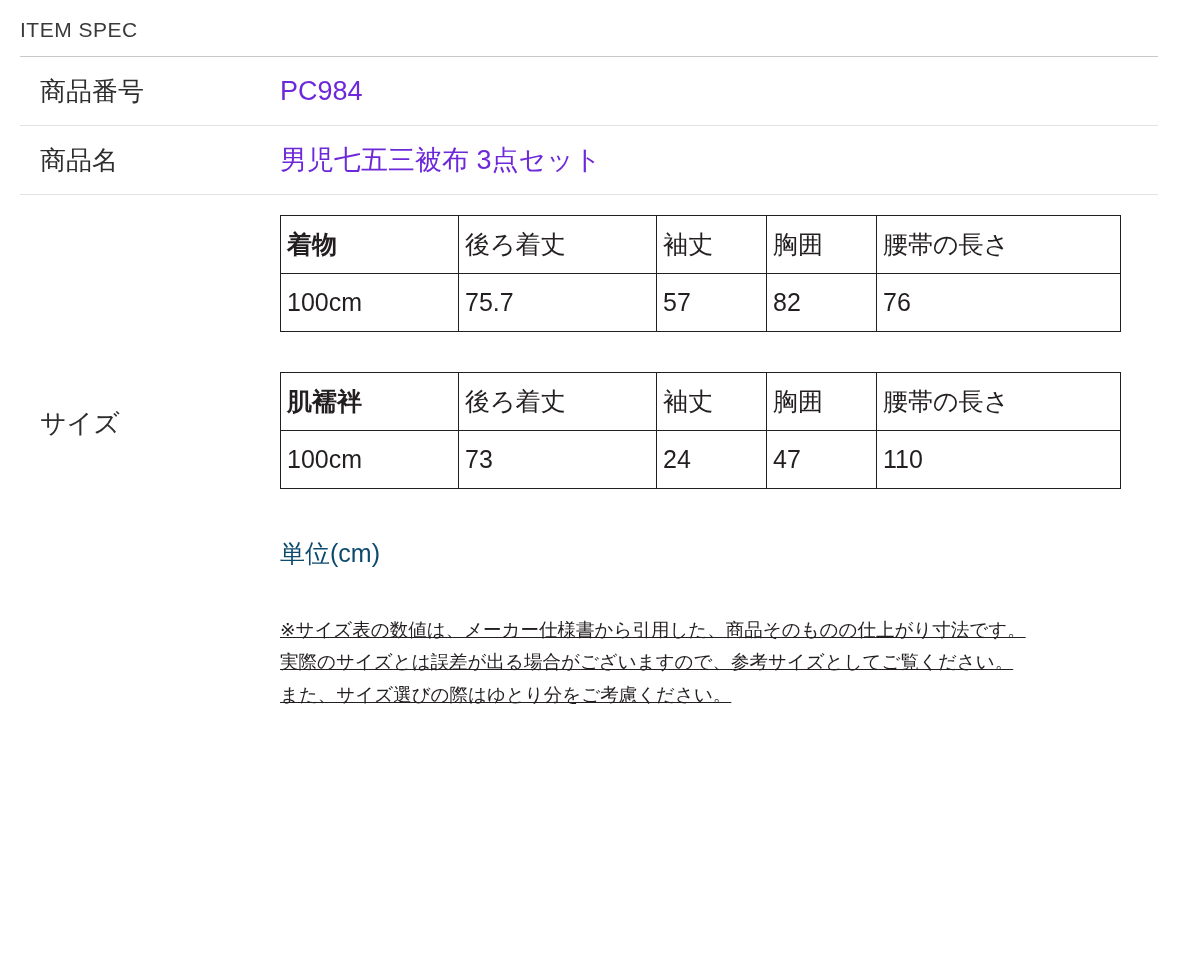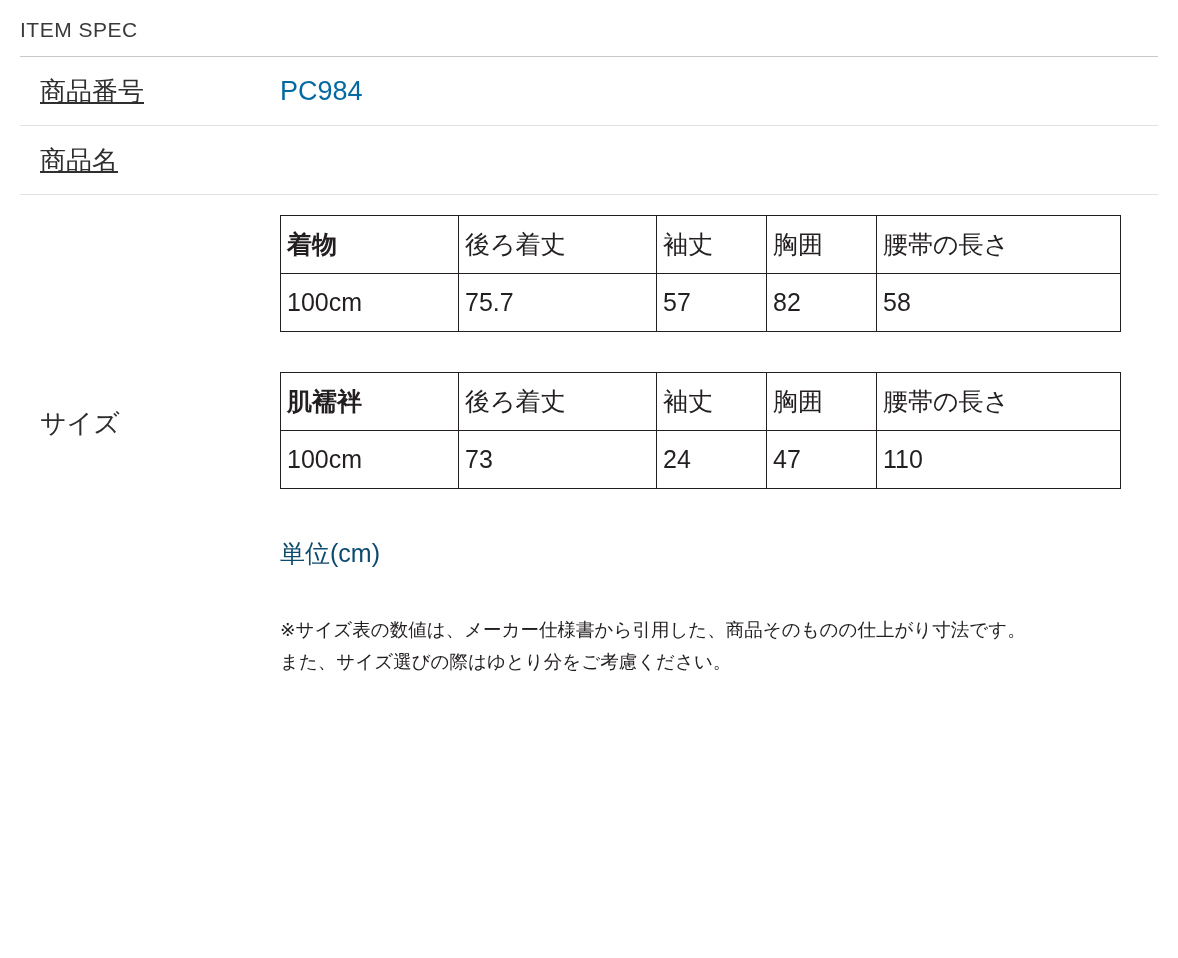--- a/index.html
+++ b/index.html
@@ -48,25 +48,24 @@
     min-height: 68px;
   }
   .spec-label {
     width: 262px;
     flex: 0 0 262px;
     font-size: 26px;
     color: #2e2e2e;
     padding-left: 22px;
     box-sizing: border-box;
     font-weight: 400;
-    text-decoration: underline;
   }
   .spec-value {
     font-size: 27px;
-    color: #0369a1;
+    color: #6d28d9;
     font-weight: 400;
   }
 
   
   .size-row {
     display: flex;
     align-items: flex-start;
     padding-top: 18px;
   }
   .size-label-cell {
@@ -109,20 +108,21 @@
   .unit-note {
     font-size: 25px;
     color: #0c4a6e;
     margin-top: -26px;
     margin-bottom: 44px;
   }
   .foot-note {
     font-size: 18.5px;
     line-height: 1.75;
     color: #231f20;
+    text-decoration: underline;
   }
   .foot-note div {
     white-space: nowrap;
   }
 </style>
 </head>
 <body>
 
 <div class="page">
 
@@ -130,20 +130,21 @@
   <div class="rule-strong"></div>
 
   <div class="spec-row">
     <div class="spec-label">商品番号</div>
     <div class="spec-value">PC984</div>
   </div>
   <div class="rule-light"></div>
 
   <div class="spec-row">
     <div class="spec-label">商品名</div>
+    <div class="spec-value">男児七五三被布 3点セット</div>
   </div>
   <div class="rule-light"></div>
 
   <div class="size-row">
     <div class="size-label-cell">サイズ</div>
 
     <div class="size-content">
 
       <table class="size-table" style="width: 840px;">
         <colgroup>
@@ -159,21 +160,21 @@
             <td>後ろ着丈</td>
             <td>袖丈</td>
             <td>胸囲</td>
             <td>腰帯の長さ</td>
           </tr>
           <tr>
             <td>100cm</td>
             <td>75.7</td>
             <td>57</td>
             <td>82</td>
-            <td>58</td>
+            <td>76</td>
           </tr>
         </tbody>
       </table>
 
 
       <table class="size-table" style="width: 840px; margin-bottom: 48px;">
         <colgroup>
           <col style="width:178px">
             <col style="width:198px">
             <col style="width:110px">
@@ -195,19 +196,20 @@
             <td>47</td>
             <td>110</td>
           </tr>
         </tbody>
       </table>
 
       <div class="unit-note" style="margin-top:0;">単位(cm)</div>
 
       <div class="foot-note">
         <div>※サイズ表の数値は、メーカー仕様書から引用した、商品そのものの仕上がり寸法です。</div>
+        <div>実際のサイズとは誤差が出る場合がございますので、参考サイズとしてご覧ください。</div>
         <div>また、サイズ選びの際はゆとり分をご考慮ください。</div>
       </div>
 
     </div>
   </div>
 
 </div>
 
 </body></html>

